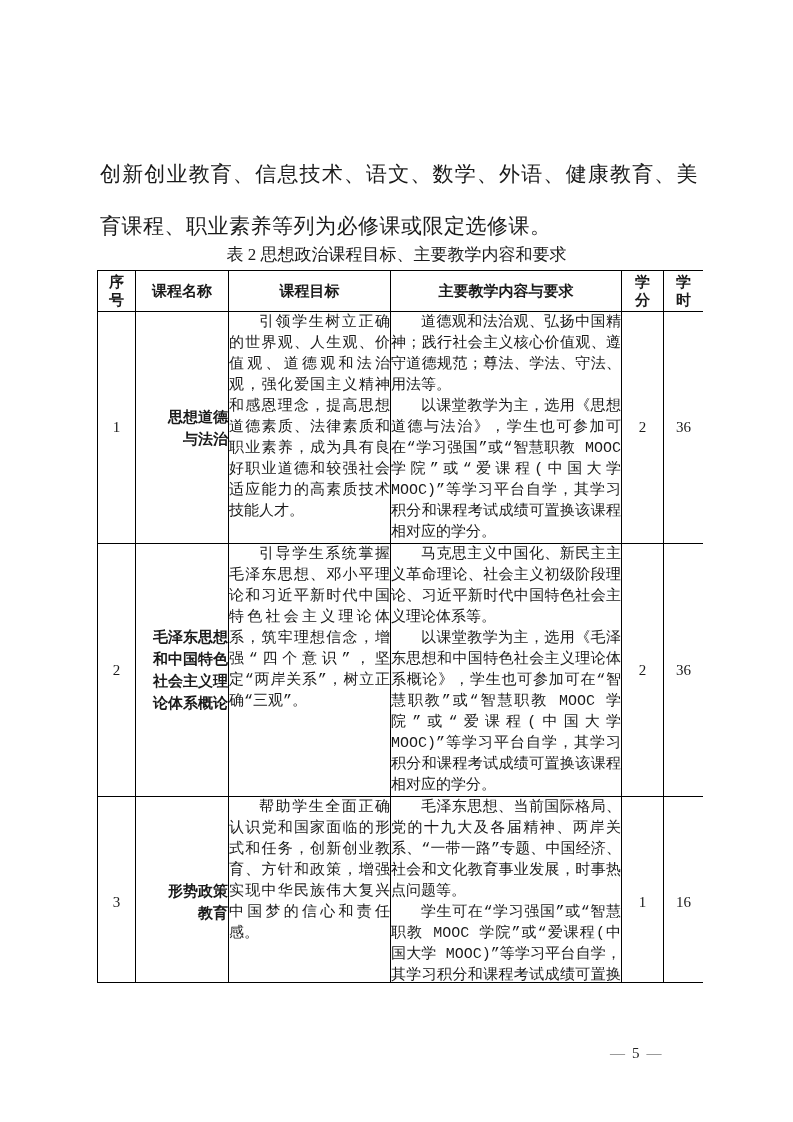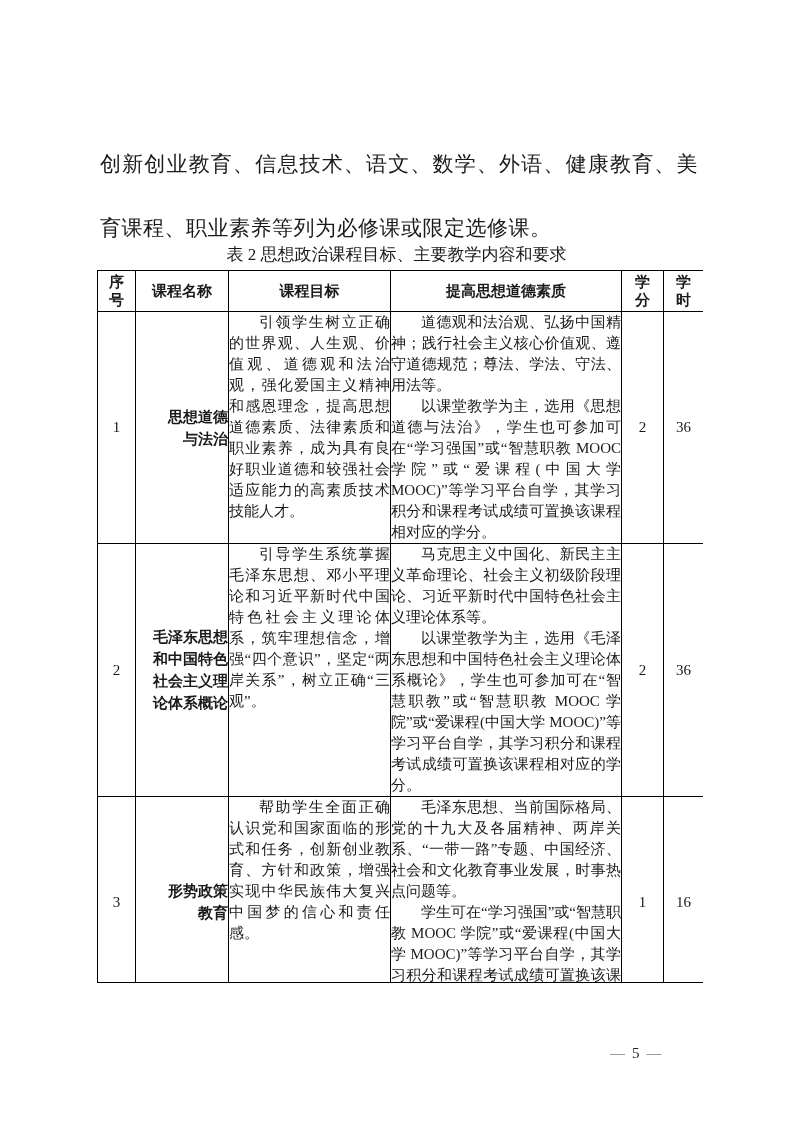--- a/index.html
+++ b/index.html
@@ -2,22 +2,22 @@
 <html><head>
 <meta charset="utf-8">
 <style>
   html,body{margin:0;padding:0;}
   body{
     width:793px;height:1122px;background:#ffffff;position:relative;
     font-family:"Liberation Serif","DejaVu Serif",serif;color:#1a1a1a;
     overflow:hidden;
   }
   .intro{
-    position:absolute;left:100px;top:132px;width:598px;
-    font-size:21px;line-height:64px;text-align:justify;
+    position:absolute;left:100px;top:148px;width:598px;
+    font-size:21px;line-height:52px;text-align:justify;
     letter-spacing:0.5px;margin:0;
   }
   .caption{
     position:absolute;left:0;top:243px;width:793px;
     text-align:center;font-size:17px;margin:0;
   }
   .tablewrap{
     position:absolute;left:97px;top:270px;width:606px;height:712px;
     overflow:hidden;border-bottom:1px solid #000;
   }
@@ -33,21 +33,21 @@
     white-space:pre-line;line-height:18px;padding:2px 0;
   }
   td.num,td.val{
     text-align:center;vertical-align:middle;
   }
   td.name{
     text-align:right;vertical-align:middle;font-weight:bold;
     white-space:pre-line;line-height:22px;
   }
   td.text{
-    vertical-align:top;text-align:justify;padding:1px 3px;
+    vertical-align:top;text-align:justify;padding:1px 3px;font-family:Liberation Mono, monospace;
   }
   .para{
     margin:0;text-indent:2em;line-height:21px;
   }
   .footer{
     position:absolute;left:604px;top:1045px;font-size:15px;
     letter-spacing:1px;white-space:nowrap;
   }
   .footer .dash{color:#7a7a7a;padding:0 6px;}
   .footer .num{color:#222;}
@@ -70,21 +70,21 @@
         <col style="width:231px">
           <col style="width:42px">
           <col style="width:40px">
       </colgroup>
       <tbody>
           <tr style="height:40px">
         <th>序
 号</th>
         <th>课程名称</th>
         <th>课程目标</th>
-        <th>提高思想道德素质</th>
+        <th>主要教学内容与要求</th>
         <th>学
 分</th>
         <th>学
 时</th>
       </tr>
 
       <tr style="height:168px">
         <td class="num">1</td>
         <td class="name">思想道德
 与法治</td>

